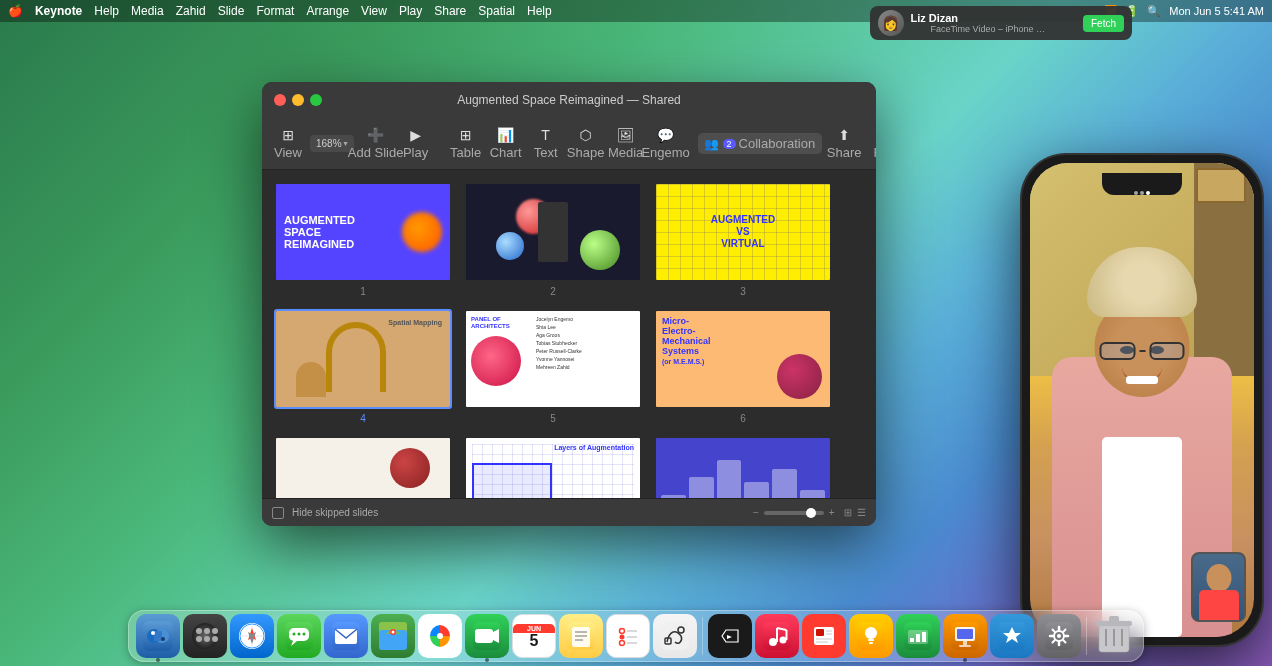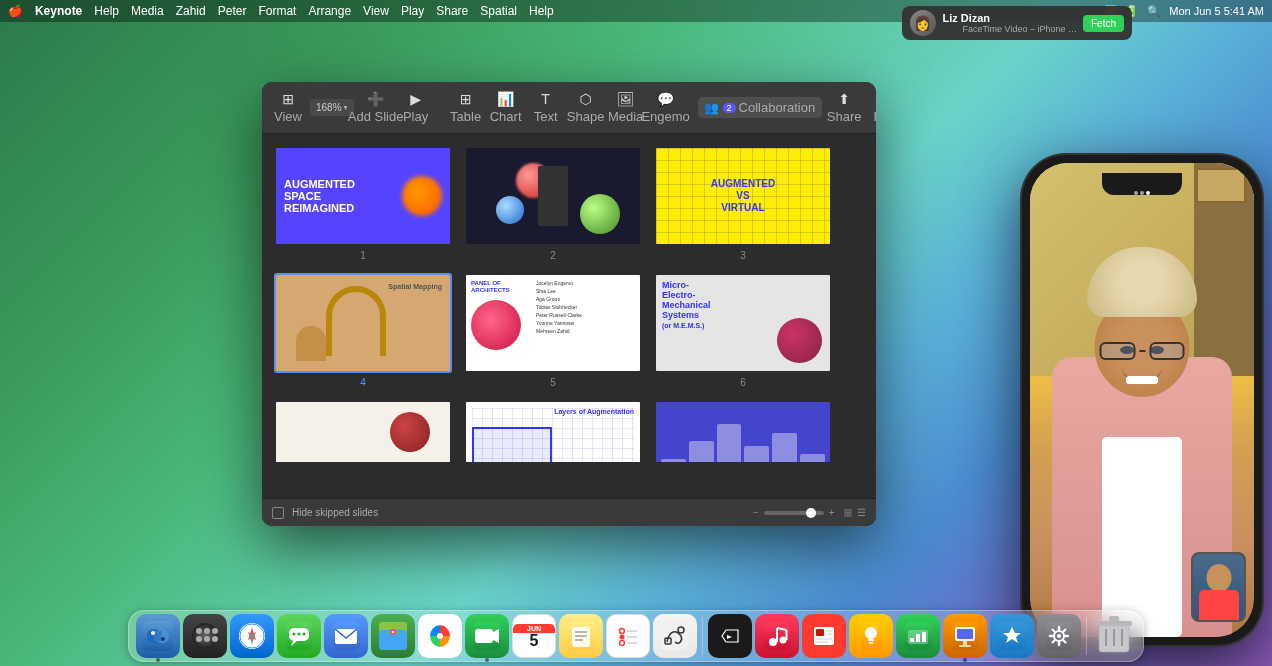--- a/index.html
+++ b/index.html
@@ -92,20 +92,21 @@
     }
     .facetime-btn {
       background: #30d158;
       color: white;
       border: none;
       border-radius: 4px;
       padding: 3px 8px;
       font-size: 10px;
       cursor: pointer;
       font-weight: 500;
+      margin-left: 32px;
     }
 
     
     .keynote-window {
       position: absolute;
       top: 82px;
       left: 262px;
       width: 614px;
       height: 444px;
       background: #2c2c2c;
@@ -398,21 +399,21 @@
       flex-direction: column;
       gap: 2px;
     }
     .slide5-line {
       font-size: 5px;
       color: #333;
     }
 
     
     .slide6 {
-      background: #e5e5e5;
+      background: #fdba74;
       display: flex;
       padding: 6px;
       position: relative;
     }
     .slide6-text {
       font-size: 9px;
       font-weight: 900;
       color: #3333ff;
       line-height: 1.1;
       flex: 1;
@@ -788,21 +789,21 @@
 </head>
 <body>
 
 <div class="menubar">
   <div class="menubar-left">
     <span class="apple-logo menu-item">🍎</span>
     <span class="menu-item bold">Keynote</span>
     <span class="menu-item">Help</span>
     <span class="menu-item">Media</span>
     <span class="menu-item">Zahid</span>
-    <span class="menu-item">Peter</span>
+    <span class="menu-item">Slide</span>
     <span class="menu-item">Format</span>
     <span class="menu-item">Arrange</span>
     <span class="menu-item">View</span>
     <span class="menu-item">Play</span>
     <span class="menu-item">Share</span>
     <span class="menu-item">Spatial</span>
     <span class="menu-item">Help</span>
   </div>
   <div class="menubar-right">
     <span>📶</span>
@@ -818,20 +819,26 @@
   </div>
   <div class="facetime-text">
     <span class="facetime-name">Liz Dizan</span>
     <span class="facetime-sub">FaceTime Video – iPhone …</span>
   </div>
   <button class="facetime-btn">Fetch</button>
 </div>
 
 <div class="keynote-window">
 
+  <div class="window-titlebar">
+    <div class="traffic-light tl-close"></div>
+    <div class="traffic-light tl-min"></div>
+    <div class="traffic-light tl-max"></div>
+    <span class="window-title">Augmented Space Reimagined — Shared</span>
+  </div>
 
   <div class="toolbar">
     <div class="toolbar-btn">
       <span class="toolbar-icon">⊞</span>
       <span class="toolbar-label">View</span>
     </div>
     <div class="zoom-control">
       <span class="zoom-text">168%</span>
       <span style="font-size:8px;color:#aaa">▾</span>
     </div>

